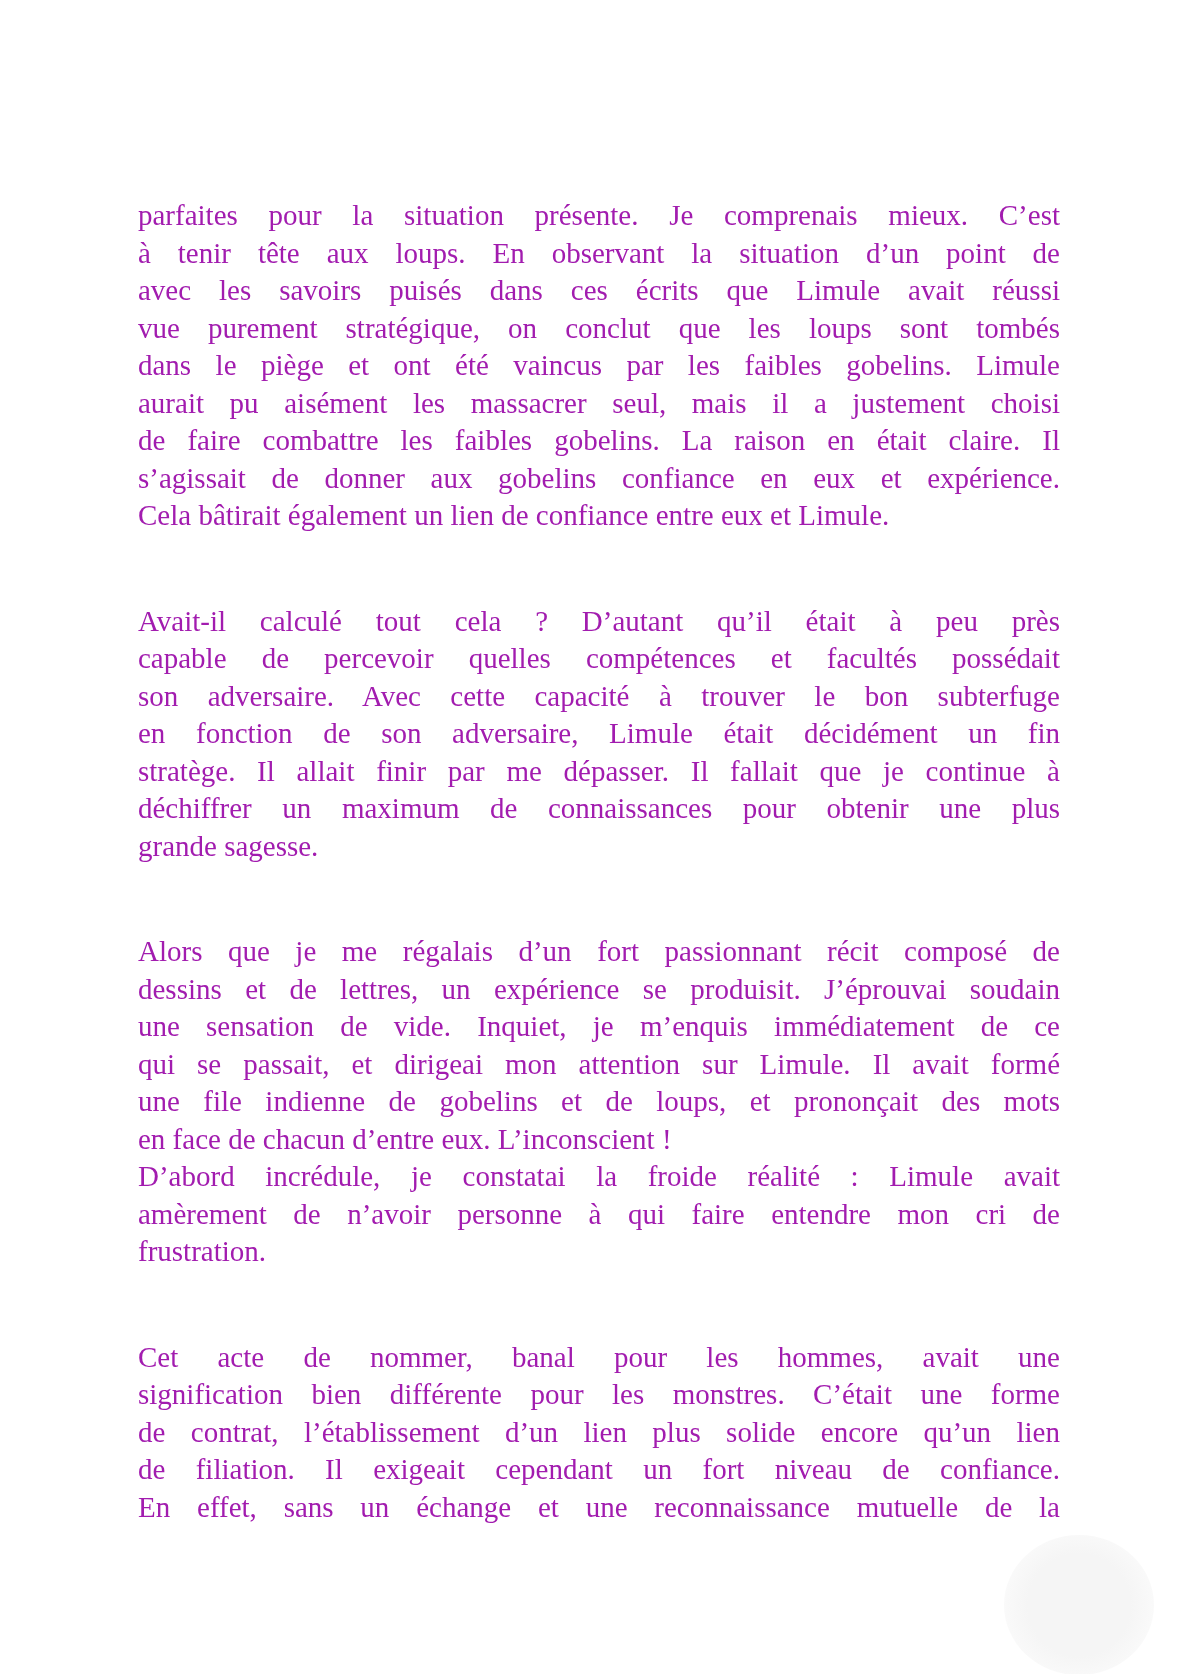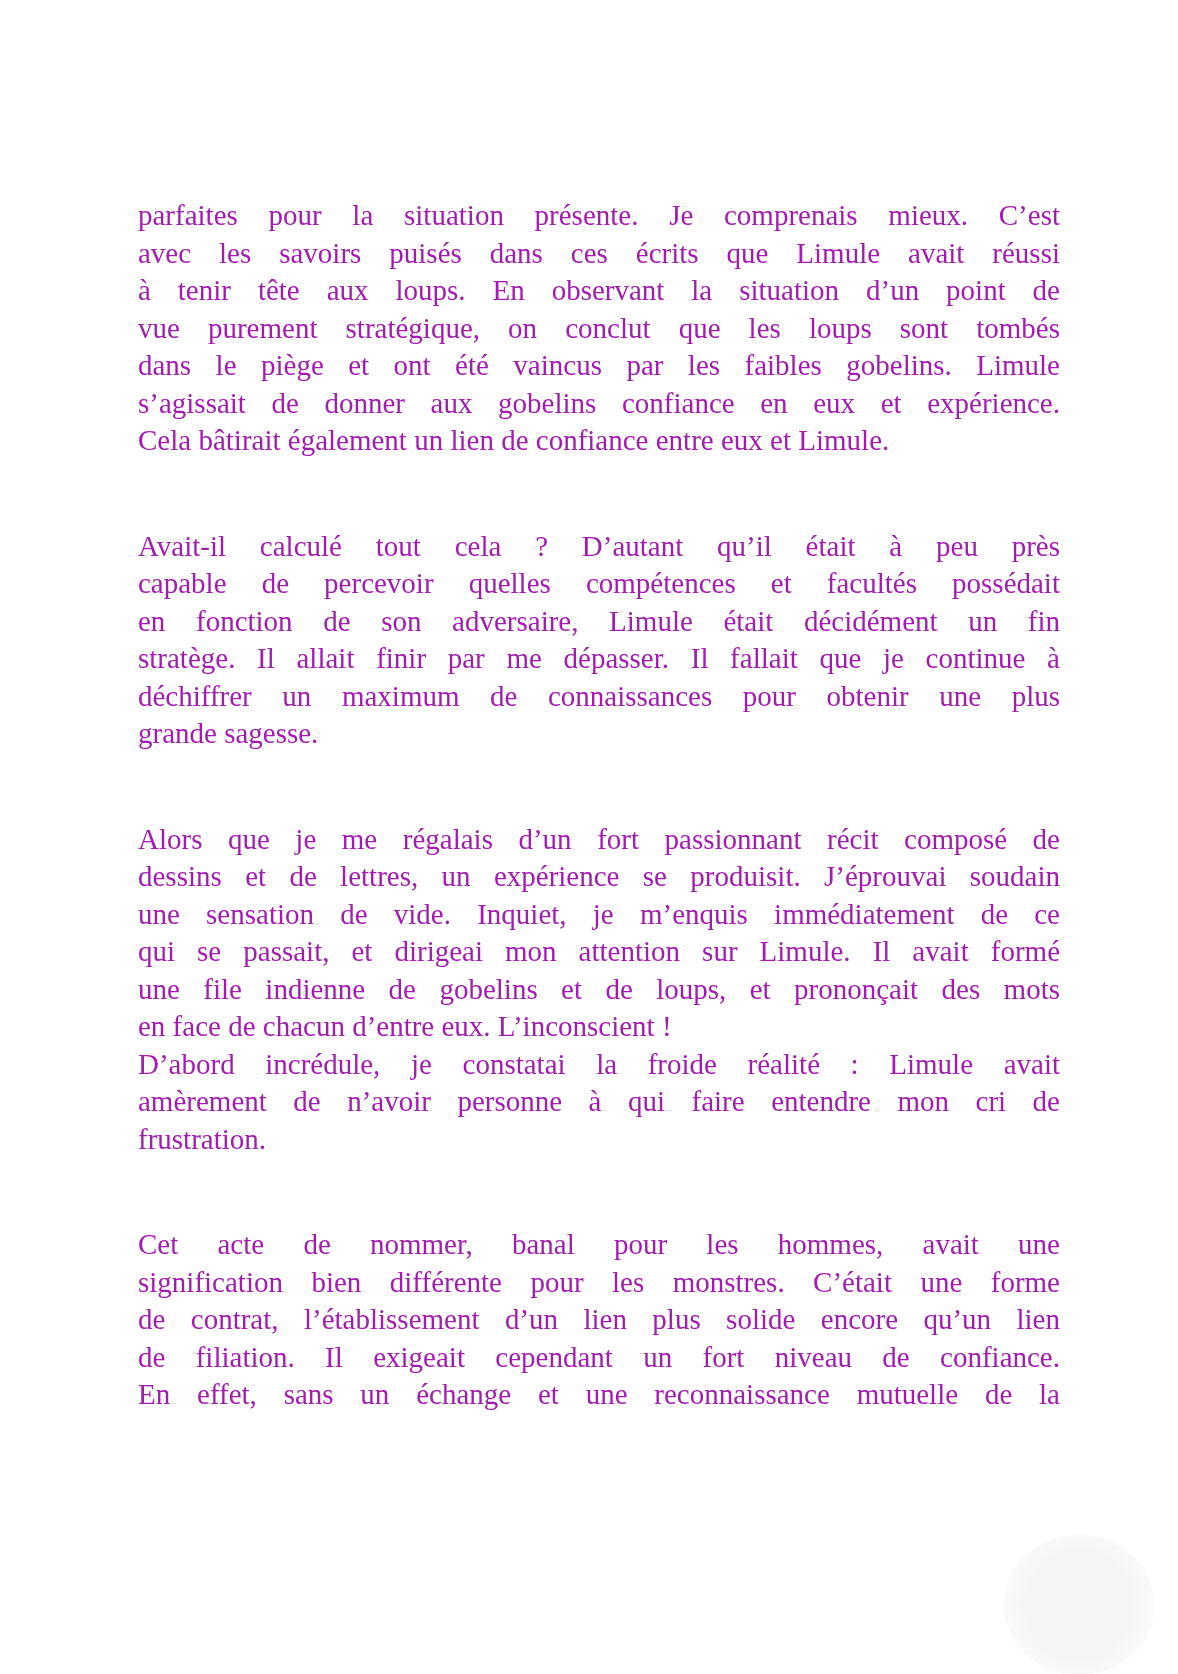--- a/index.html
+++ b/index.html
@@ -51,30 +51,33 @@
     border-radius: 50%;
   }
 </style>
 </head>
 <body style="background: rgb(255, 255, 255);">
 
 <div class="page">
   <div class="text-block" style="color: #a21caf;">
       <div class="paragraph">
         <div class="line j">parfaites pour la situation présente. Je comprenais mieux. C’est</div>
+        <div class="line j">à tenir tête aux loups. En observant la situation d’un point de</div>
         <div class="line j">avec les savoirs puisés dans ces écrits que Limule avait réussi</div>
-        <div class="line j">à tenir tête aux loups. En observant la situation d’un point de</div>
         <div class="line j">vue purement stratégique, on conclut que les loups sont tombés</div>
         <div class="line j">dans le piège et ont été vaincus par les faibles gobelins. Limule</div>
+        <div class="line j">aurait pu aisément les massacrer seul, mais il a justement choisi</div>
+        <div class="line j">de faire combattre les faibles gobelins. La raison en était claire. Il</div>
         <div class="line j">s’agissait de donner aux gobelins confiance en eux et expérience.</div>
         <div class="line">Cela bâtirait également un lien de confiance entre eux et Limule.</div>
       </div>
       <div class="paragraph gap">
         <div class="line j">Avait-il calculé tout cela ? D’autant qu’il était à peu près</div>
         <div class="line j">capable de percevoir quelles compétences et facultés possédait</div>
+        <div class="line j">son adversaire. Avec cette capacité à trouver le bon subterfuge</div>
         <div class="line j">en fonction de son adversaire, Limule était décidément un fin</div>
         <div class="line j">stratège. Il allait finir par me dépasser. Il fallait que je continue à</div>
         <div class="line j">déchiffrer un maximum de connaissances pour obtenir une plus</div>
         <div class="line">grande sagesse.</div>
       </div>
       <div class="paragraph gap">
         <div class="line j">Alors que je me régalais d’un fort passionnant récit composé de</div>
         <div class="line j">dessins et de lettres, un expérience se produisit. J’éprouvai soudain</div>
         <div class="line j">une sensation de vide. Inquiet, je m’enquis immédiatement de ce</div>
         <div class="line j">qui se passait, et dirigeai mon attention sur Limule. Il avait formé</div>

